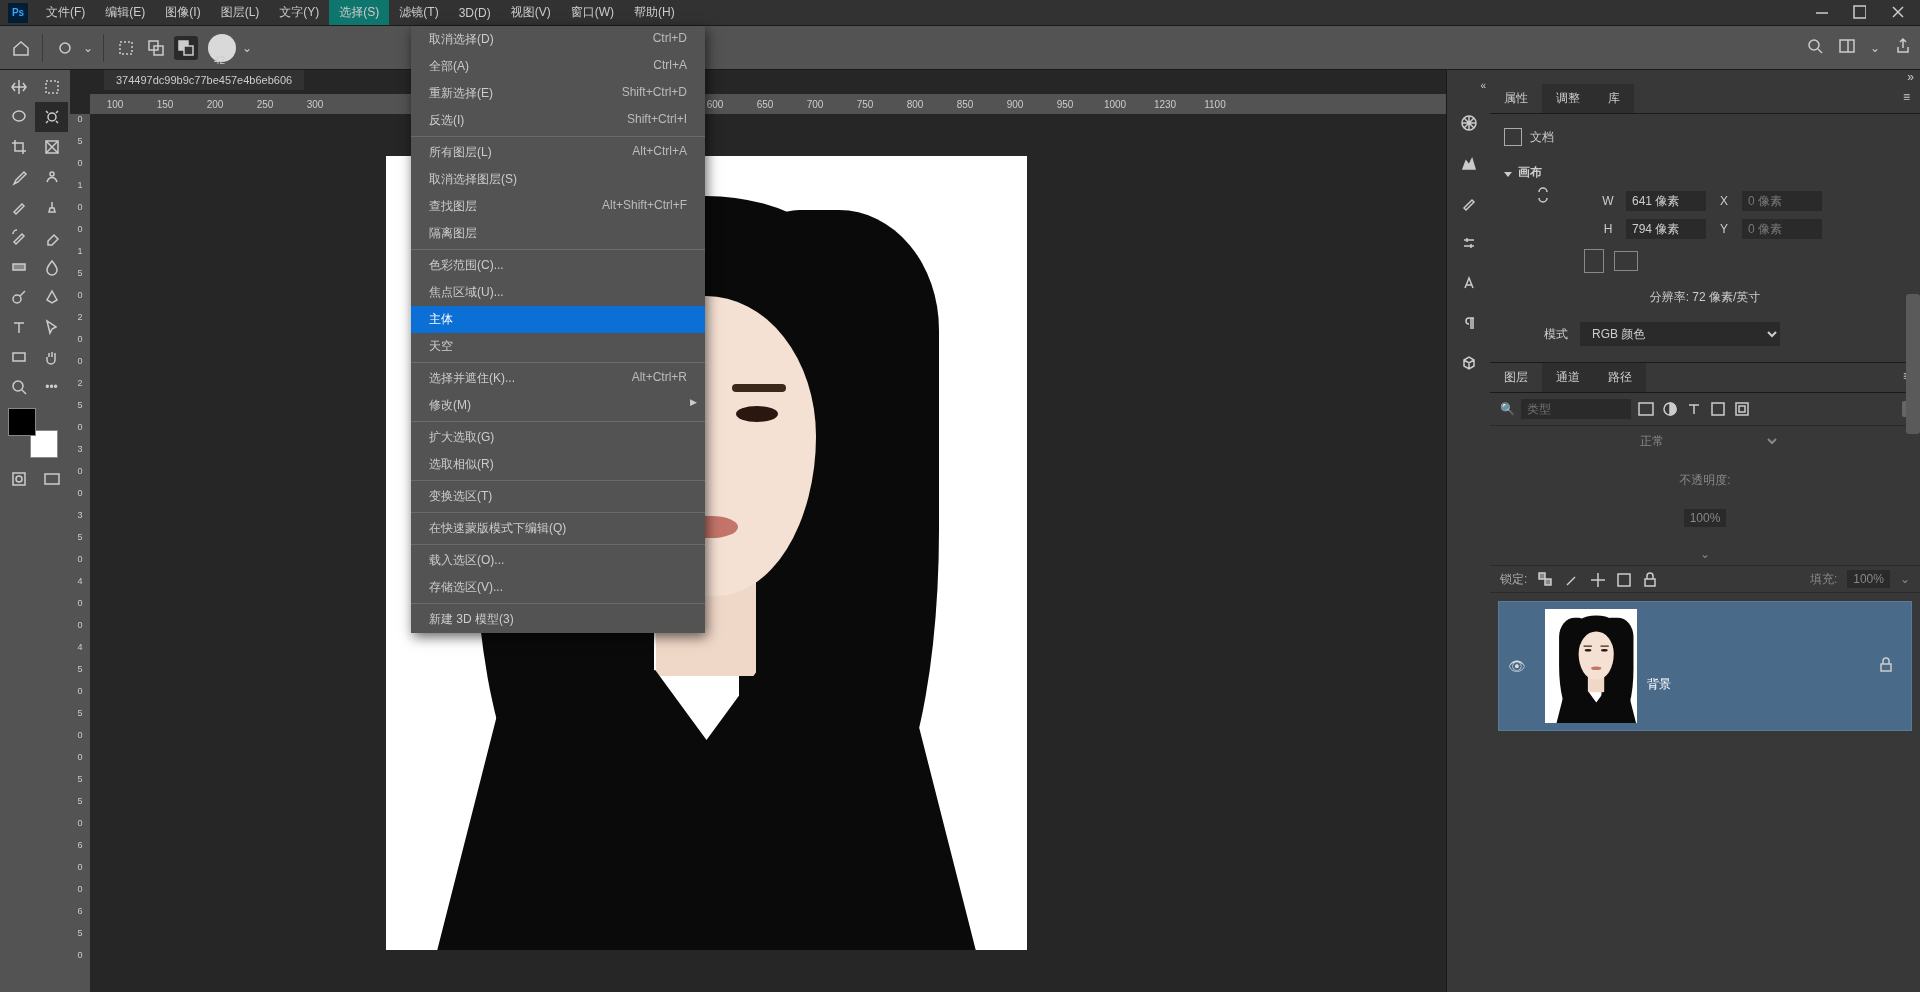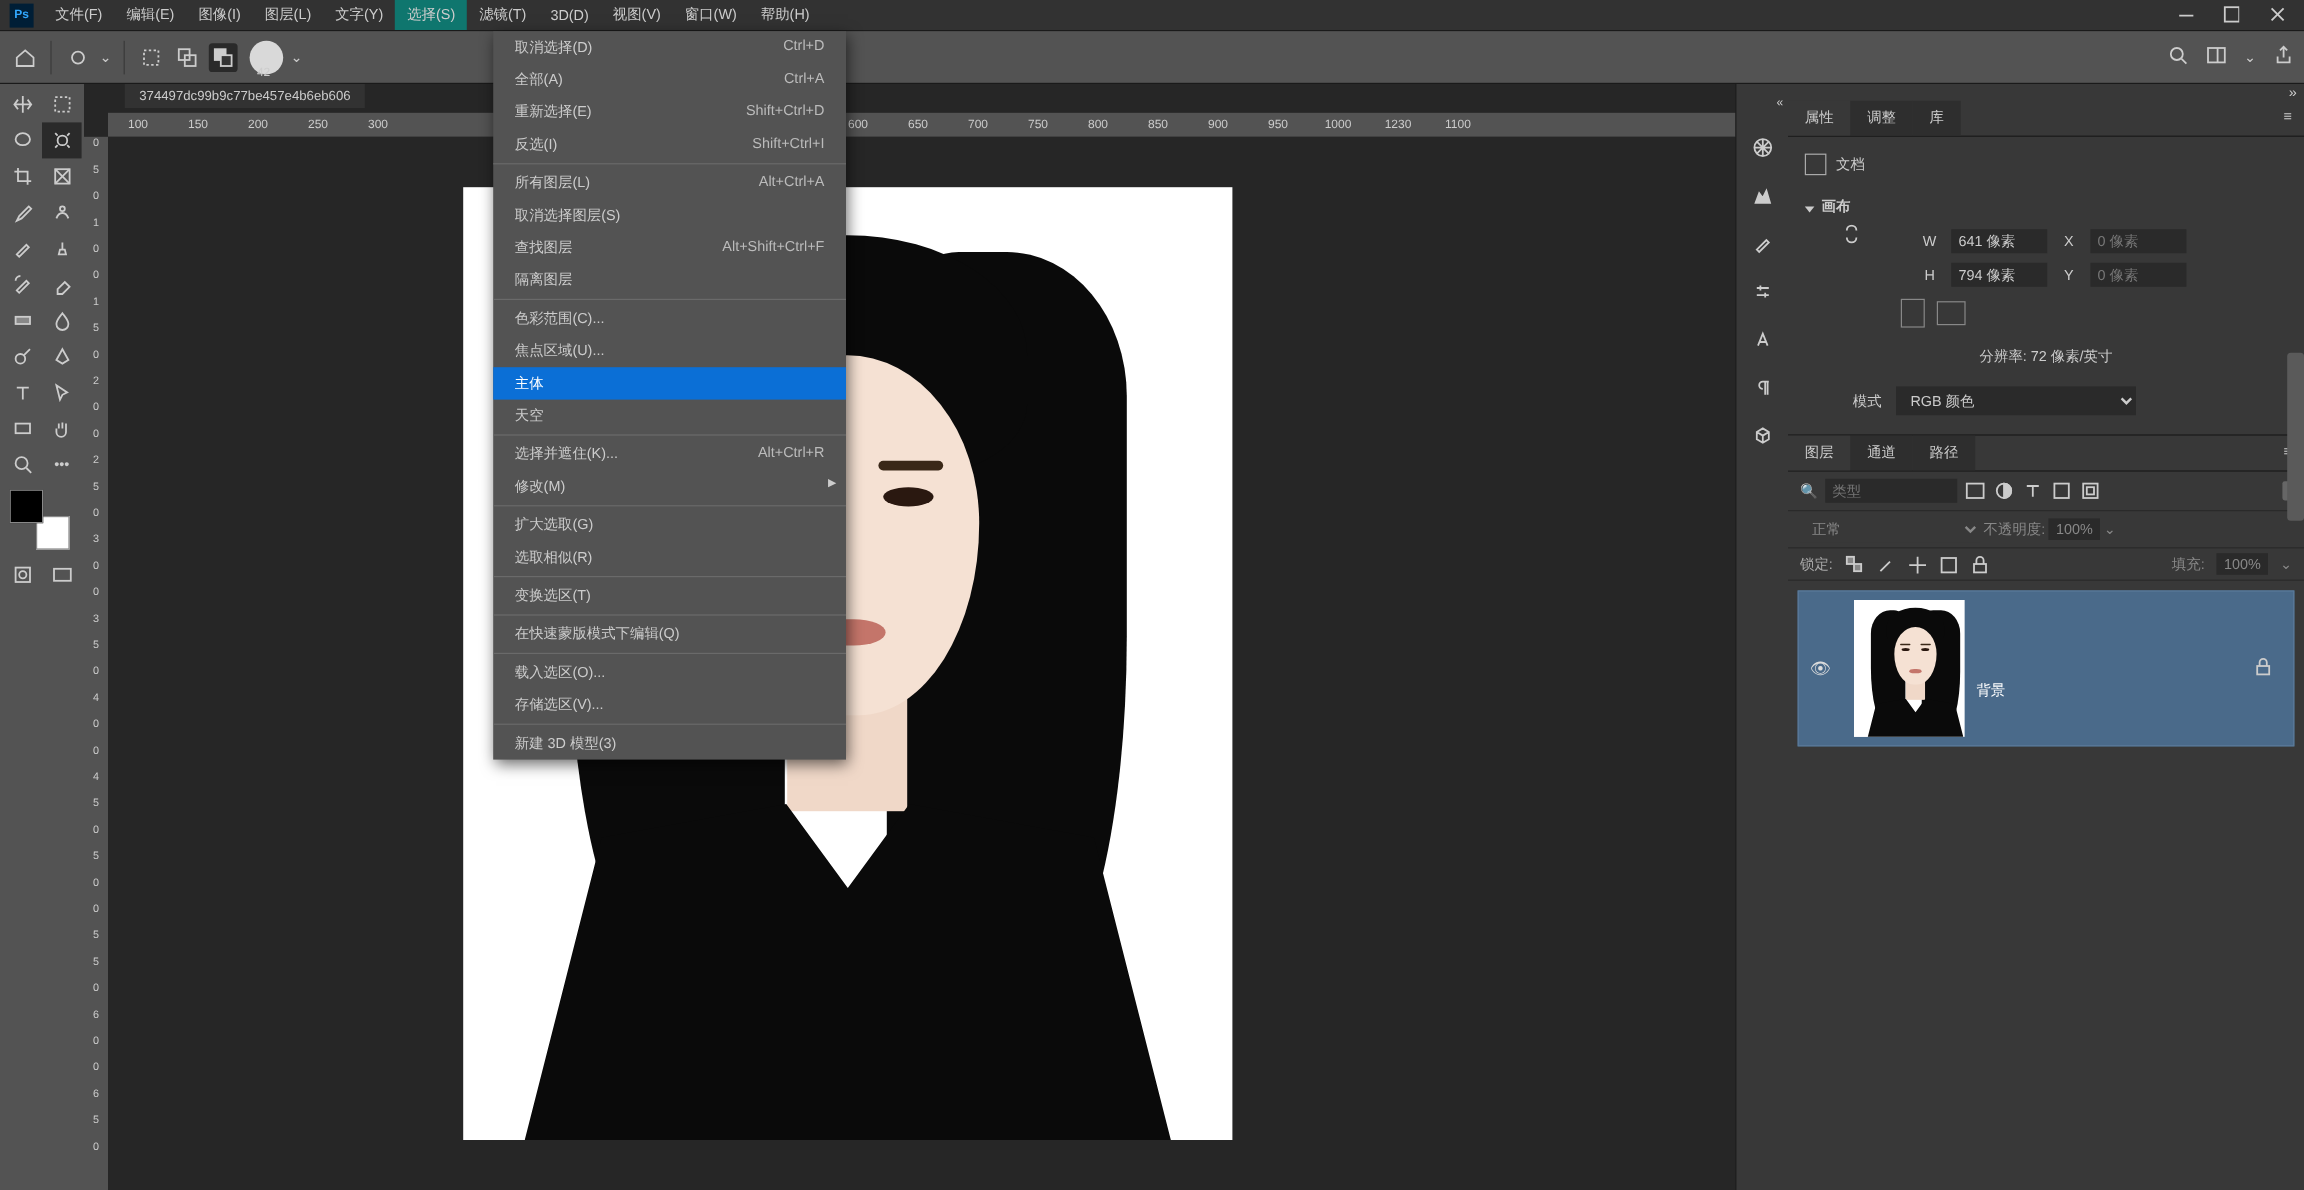--- a/index.html
+++ b/index.html
@@ -82,21 +82,21 @@
 .orient-box { width: 24px; height: 24px; border: 1px solid #888; }
 .res-row { text-align: center; padding: 10px 0; }
 .mode-row { display: flex; align-items: center; gap: 12px; padding: 6px 0 6px 40px; }
 .mode-select { background: #2a2a2a; border: none; color: #ccc; padding: 4px 8px; width: 200px; }
 
 .layers-panel { border-top: 1px solid #1a1a1a; }
 .layer-filters { display: flex; align-items: center; gap: 6px; padding: 6px 10px; }
 .filter-search { background: #2a2a2a; border: none; padding: 3px 6px; width: 110px; color: #888; }
 .filter-icon { width: 18px; height: 18px; display: flex; align-items: center; justify-content: center; }
 .filter-toggle { width: 8px; height: 16px; background: #666; margin-left: auto; border-radius: 2px; }
-.blend-row { display: flex; align-items: center; gap: 3px; padding: 4px 10px; border-top: 1px solid #2a2a2a; border-bottom: 1px solid #2a2a2a; }
+.blend-row { display: flex; align-items: center; gap: 20px; padding: 4px 10px; border-top: 1px solid #2a2a2a; border-bottom: 1px solid #2a2a2a; flex-direction: column; }
 .blend-select { background: #383838; border: none; color: #888; padding: 3px 6px; width: 150px; }
 .opacity-label { color: #888; }
 .opacity-val { background: #2a2a2a; padding: 2px 6px; color: #888; }
 .lock-row { display: flex; align-items: center; gap: 10px; padding: 4px 10px; border-bottom: 1px solid #2a2a2a; }
 .lock-icon { width: 16px; height: 16px; }
 .layer-list { padding: 8px; }
 .layer-item { display: flex; align-items: center; background: #4a6a8a; border: 1px solid #5a7a9a; height: 130px; }
 .vis-col { width: 36px; display: flex; justify-content: center; }
 .eye-icon::before { content: "👁"; font-size: 14px; color: #ddd; }
 .layer-thumb { width: 92px; height: 114px; background: #fff; margin: 0 10px; position: relative; overflow: hidden; }

